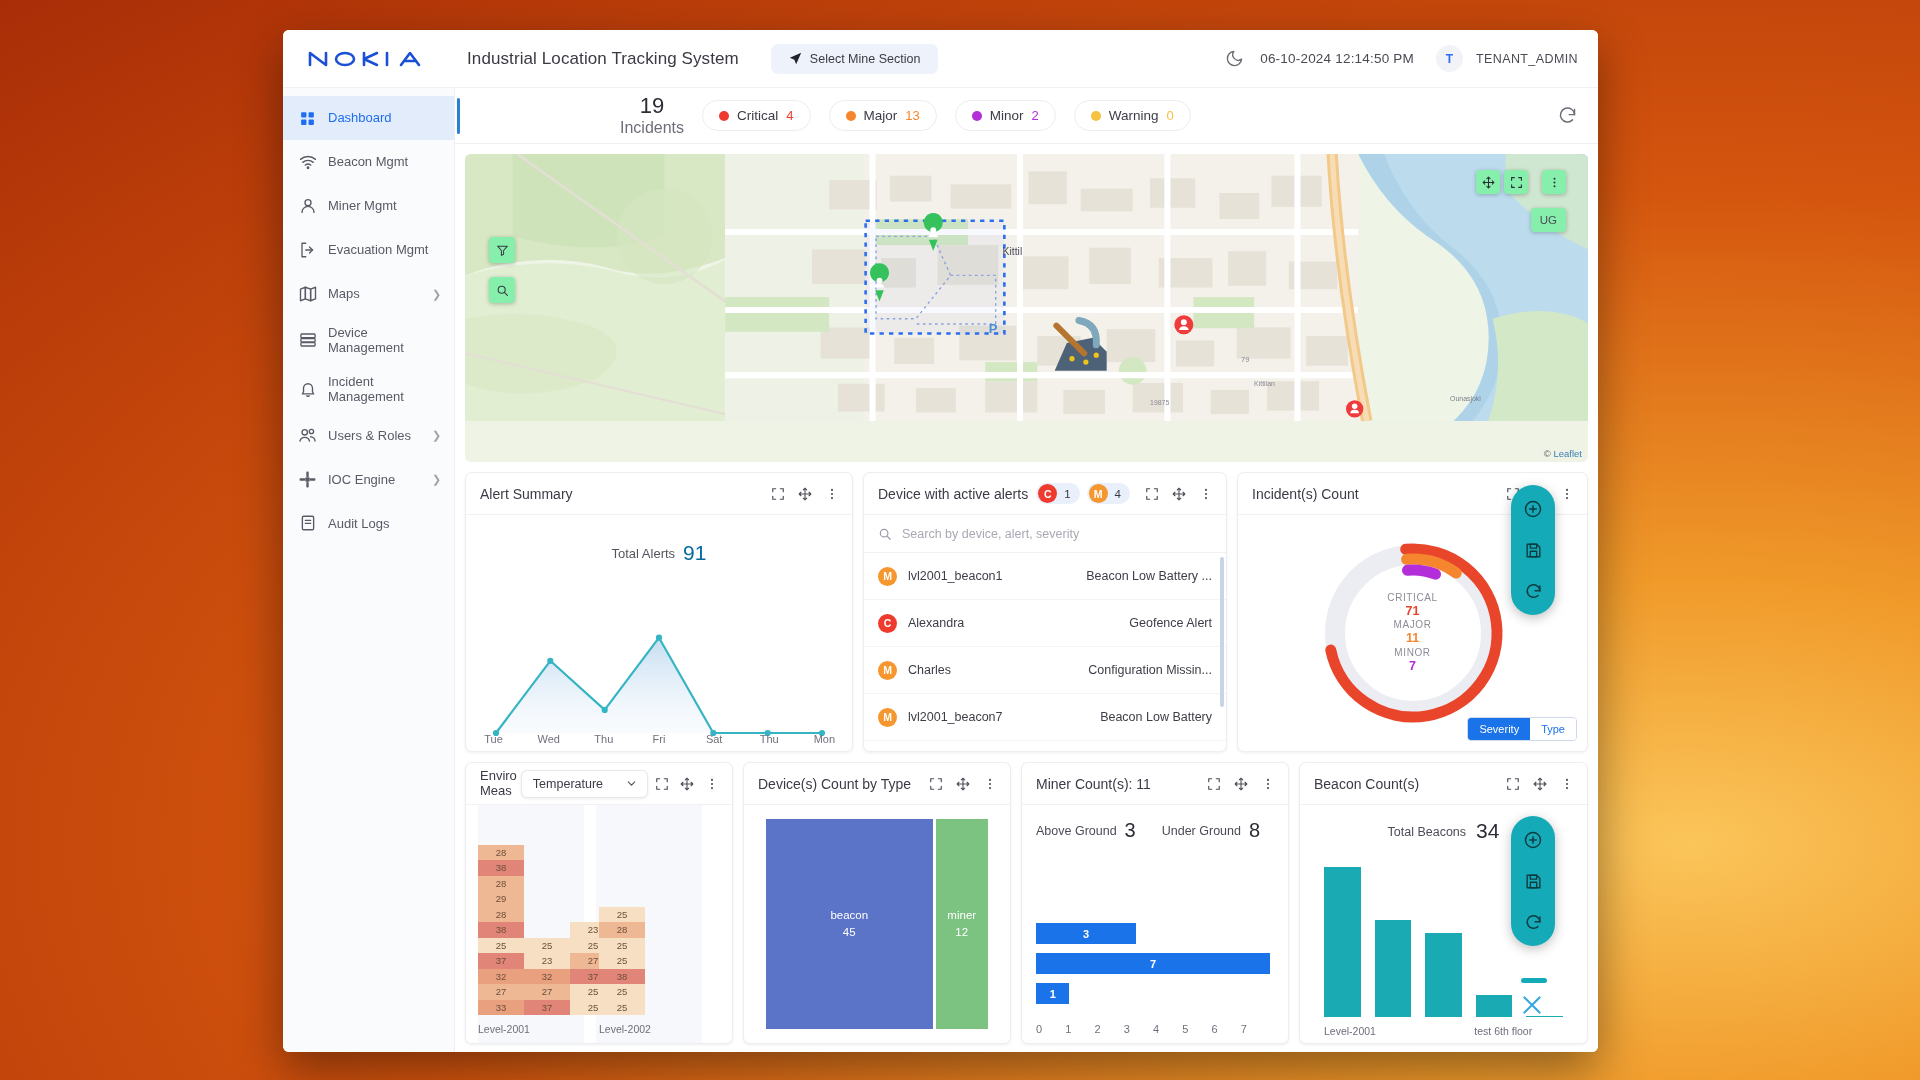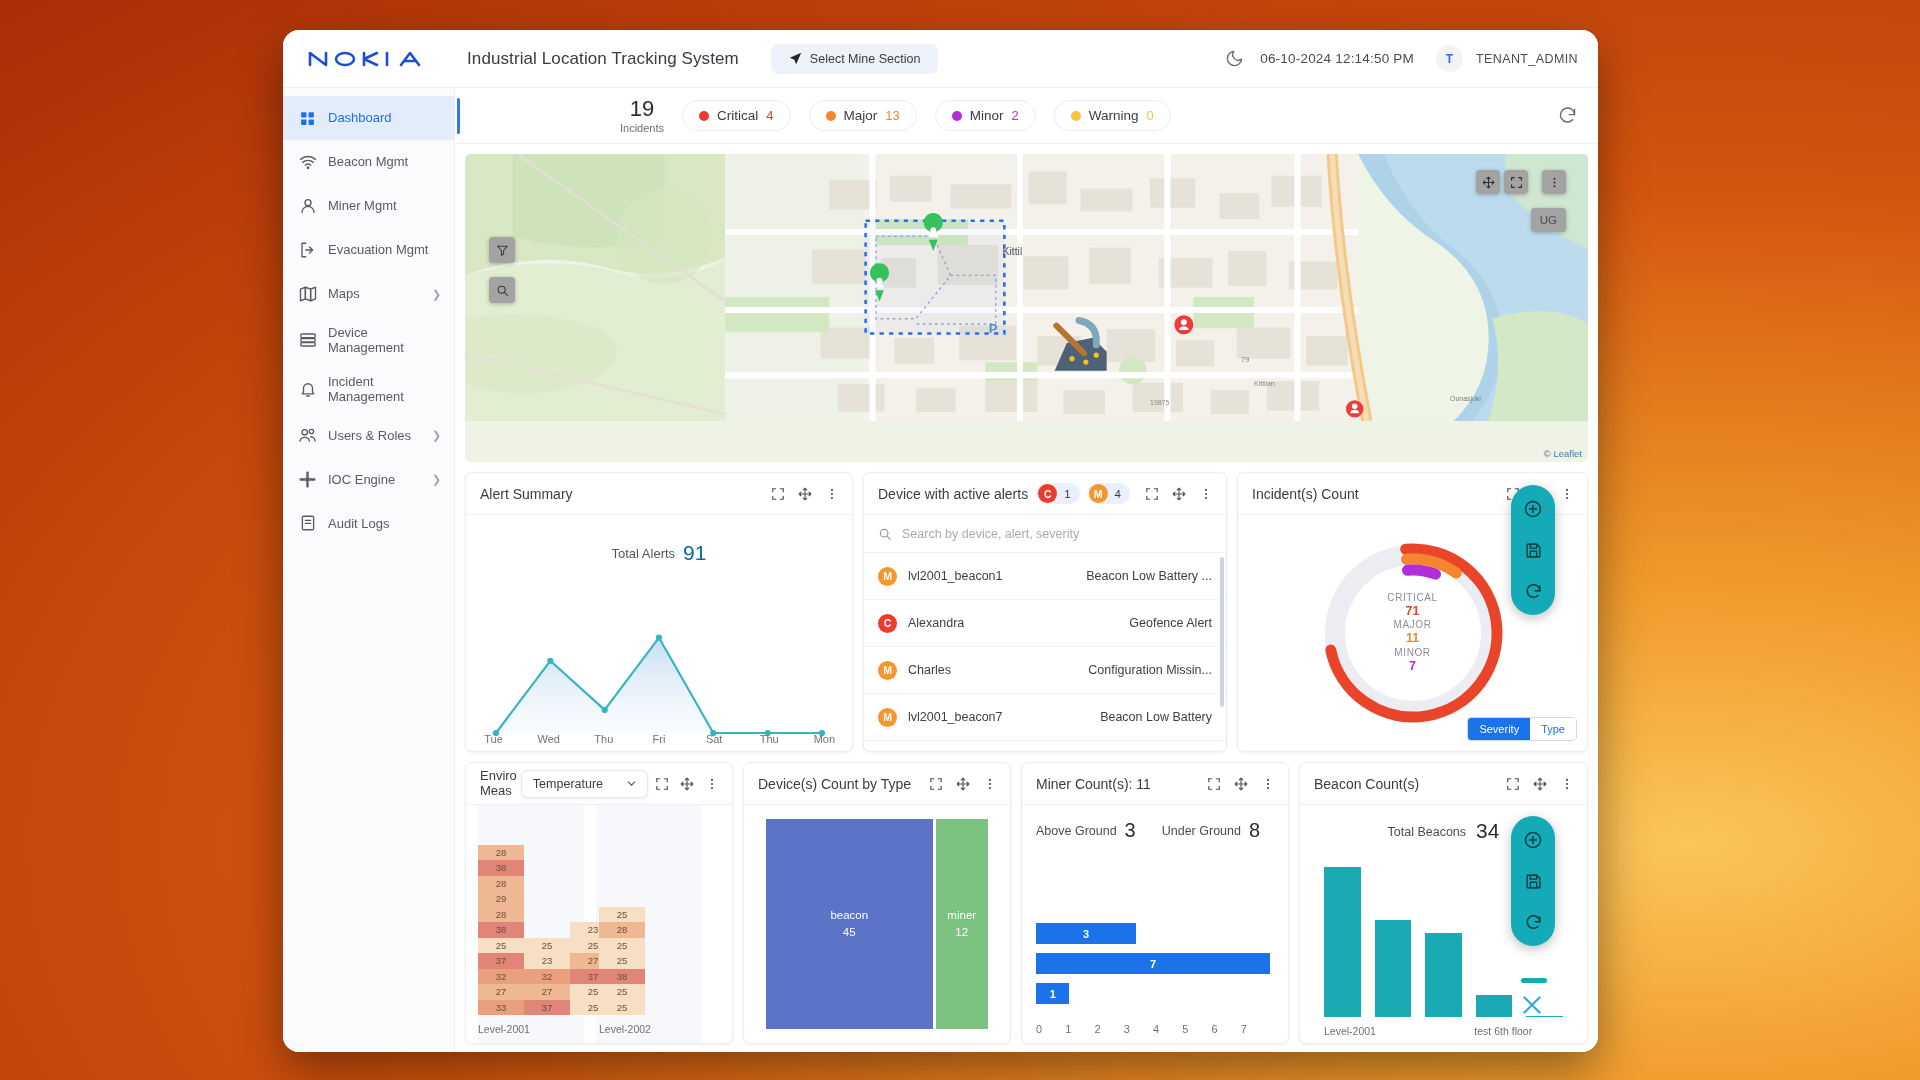--- a/index.html
+++ b/index.html
@@ -8,21 +8,21 @@
     font-family: "Liberation Sans", sans-serif;
     background: radial-gradient(ellipse at 88% 78%, #fbc55a 0%, #f09a2a 22%, #d4550e 55%, #a92d07 100%);
   }
 
   
   #app-window {
     position: absolute;
     left: 283px; top: 30px;
     width: 1315px; height: 1022px;
     background: #ffffff;
-    border-radius: 16px;
+    border-radius: 6px;
     box-shadow: 0 18px 48px rgba(0,0,0,.42);
     overflow: hidden;
     display: flex;
     flex-direction: column;
   }
 
   
   #topbar {
     height: 58px; flex: 0 0 58px;
     display: flex; align-items: center;
@@ -87,21 +87,21 @@
   #incident-strip {
     height: 56px; flex: 0 0 56px;
     display: flex; align-items: center;
     padding-left: 0; padding-right: 20px;
     border-bottom: 1px solid #f0f0f4;
     background: #fff;
   }
   #incident-accent { width: 3px; height: 36px; background: #2b7fd4; border-radius:2px; margin-left: 2px;}
   #incident-count-wrap { margin-left: 160px; text-align: center; }
   #incident-count-wrap .num { font-size: 22px; color: #2c2c36; line-height: 1; }
-  #incident-count-wrap .cap { font-size: 11px; color: #6e6e7a; margin-top: 2px; }
+  #incident-count-wrap .cap { font-size: 16px; color: #6e6e7a; margin-top: 2px; }
   .sev-chip {
     margin-left: 18px;
     height: 31px; border-radius: 16px;
     border: 1px solid #ececf1; background: #fff;
     display: flex; align-items: center; gap: 8px;
     padding: 0 16px; font-size: 13.5px; color: #3c3c46;
   }
   .sev-chip .dot { width: 10px; height: 10px; border-radius: 50%; }
   .sev-chip .cnt { font-size: 13px; }
   #refresh-top { margin-left: auto; color: #6c6c78; cursor: pointer; display:flex;}
@@ -113,21 +113,21 @@
   #map-card {
     position: relative;
     height: 308px;
     border-radius: 6px;
     overflow: hidden;
     background: #eef3e6;
   }
   #map-canvas { position:absolute; inset:0; }
   .map-ctl {
     position: absolute;
-    background: #a3a3a3; border-radius: 4px;
+    background: #86efac; border-radius: 4px;
     box-shadow: 0 1px 4px rgba(0,0,0,.25);
     display: flex; align-items: center; justify-content: center;
     cursor: pointer; color: #3a3a44;
   }
   #zoom-group { left: 24px; top: 16px; width: 26px; border-radius: 4px; background:#fff; box-shadow:0 1px 4px rgba(0,0,0,.25); }
   #zoom-group > div { height: 25px; display:flex; align-items:center; justify-content:center; font-size:15px; color:#444; cursor:pointer;}
   #zoom-group > div:first-child { border-bottom: 1px solid #e2e2e2; }
   #map-filter { left: 24px; top: 83px; width: 26px; height: 26px; }
   #map-search { left: 24px; top: 123px; width: 26px; height: 26px; }
   #map-move  { right: 88px; top: 16px; width: 24px; height: 24px; }

